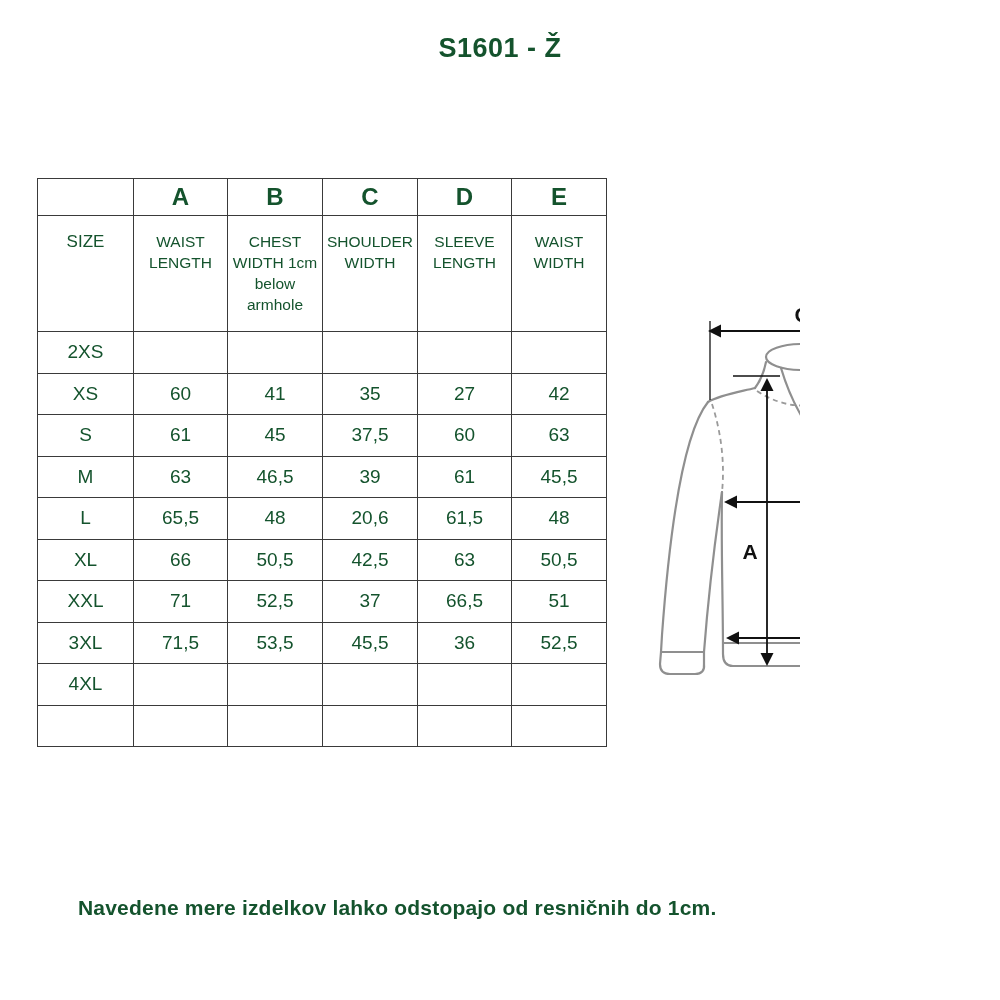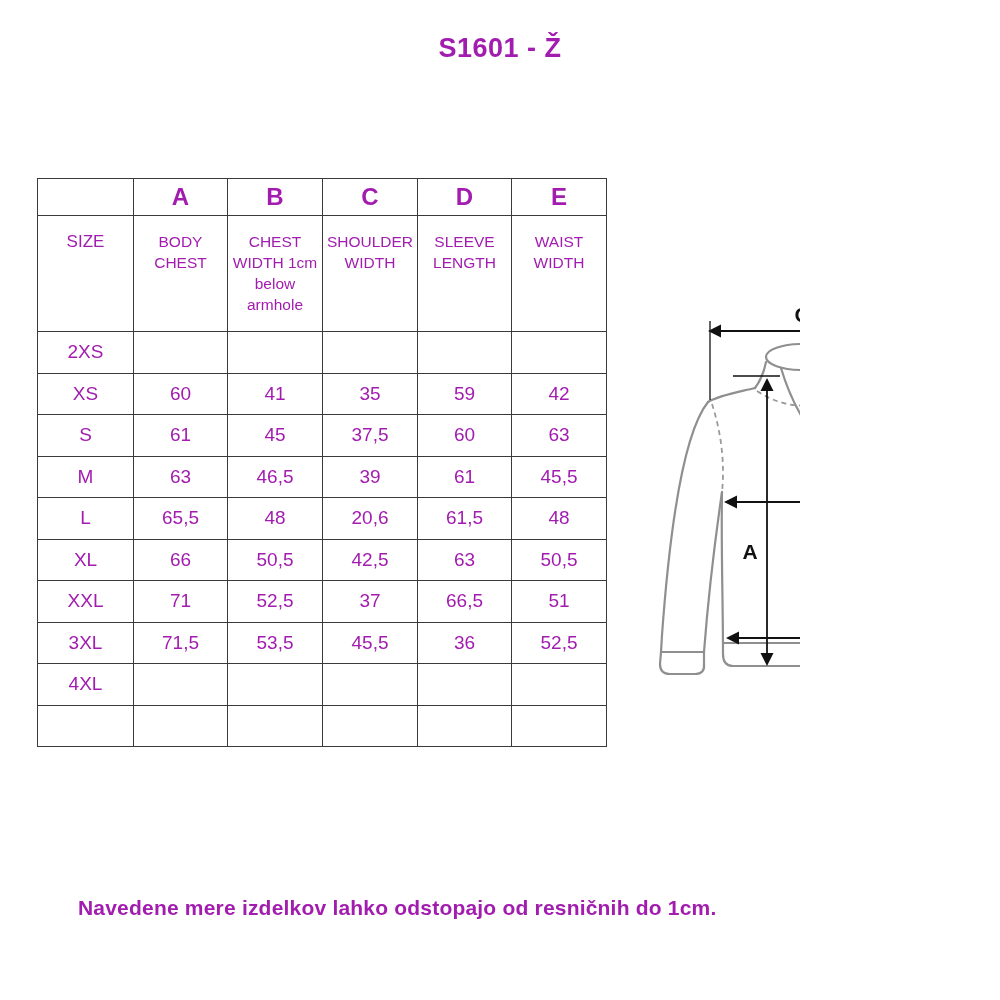--- a/index.html
+++ b/index.html
@@ -1,18 +1,18 @@
 <!DOCTYPE html>
 <html><head>
 <meta charset="utf-8">
 <style>
   html,body { margin:0; padding:0; background:#ffffff; }
   .page {
     position:relative; width:800px; height:1000px; background:#ffffff;
-    font-family:"Liberation Sans", sans-serif; color:#a21caf; overflow:hidden;
+    font-family:"Liberation Sans", sans-serif; color:#14532d; overflow:hidden;
   }
   .title {
     position:absolute; top:33px; left:0; width:1000px;
     text-align:center; font-size:27px; font-weight:bold; letter-spacing:0.5px;
   }
   table.size-table {
     position:absolute; left:37px; top:178px;
     border-collapse:collapse; table-layout:fixed;
   }
   table.size-table td {
@@ -58,40 +58,40 @@
       <tr class="letter-row">
         <td></td>
         <td>A</td>
         <td>B</td>
         <td>C</td>
         <td>D</td>
         <td>E</td>
       </tr>
       <tr class="name-row">
         <td class="size-head">SIZE</td>
-        <td>BODY CHEST</td>
+        <td>WAIST LENGTH</td>
         <td>CHEST WIDTH 1cm below armhole</td>
         <td>SHOULDER WIDTH</td>
         <td>SLEEVE LENGTH</td>
         <td>WAIST WIDTH</td>
       </tr>
       <tr class="data-row">
         <td>2XS</td>
         <td></td>
         <td></td>
         <td></td>
         <td></td>
         <td></td>
       </tr>
       <tr class="data-row">
         <td>XS</td>
         <td>60</td>
         <td>41</td>
         <td>35</td>
-        <td>59</td>
+        <td>27</td>
         <td>42</td>
       </tr>
       <tr class="data-row">
         <td>S</td>
         <td>61</td>
         <td>45</td>
         <td>37,5</td>
         <td>60</td>
         <td>63</td>
       </tr>

